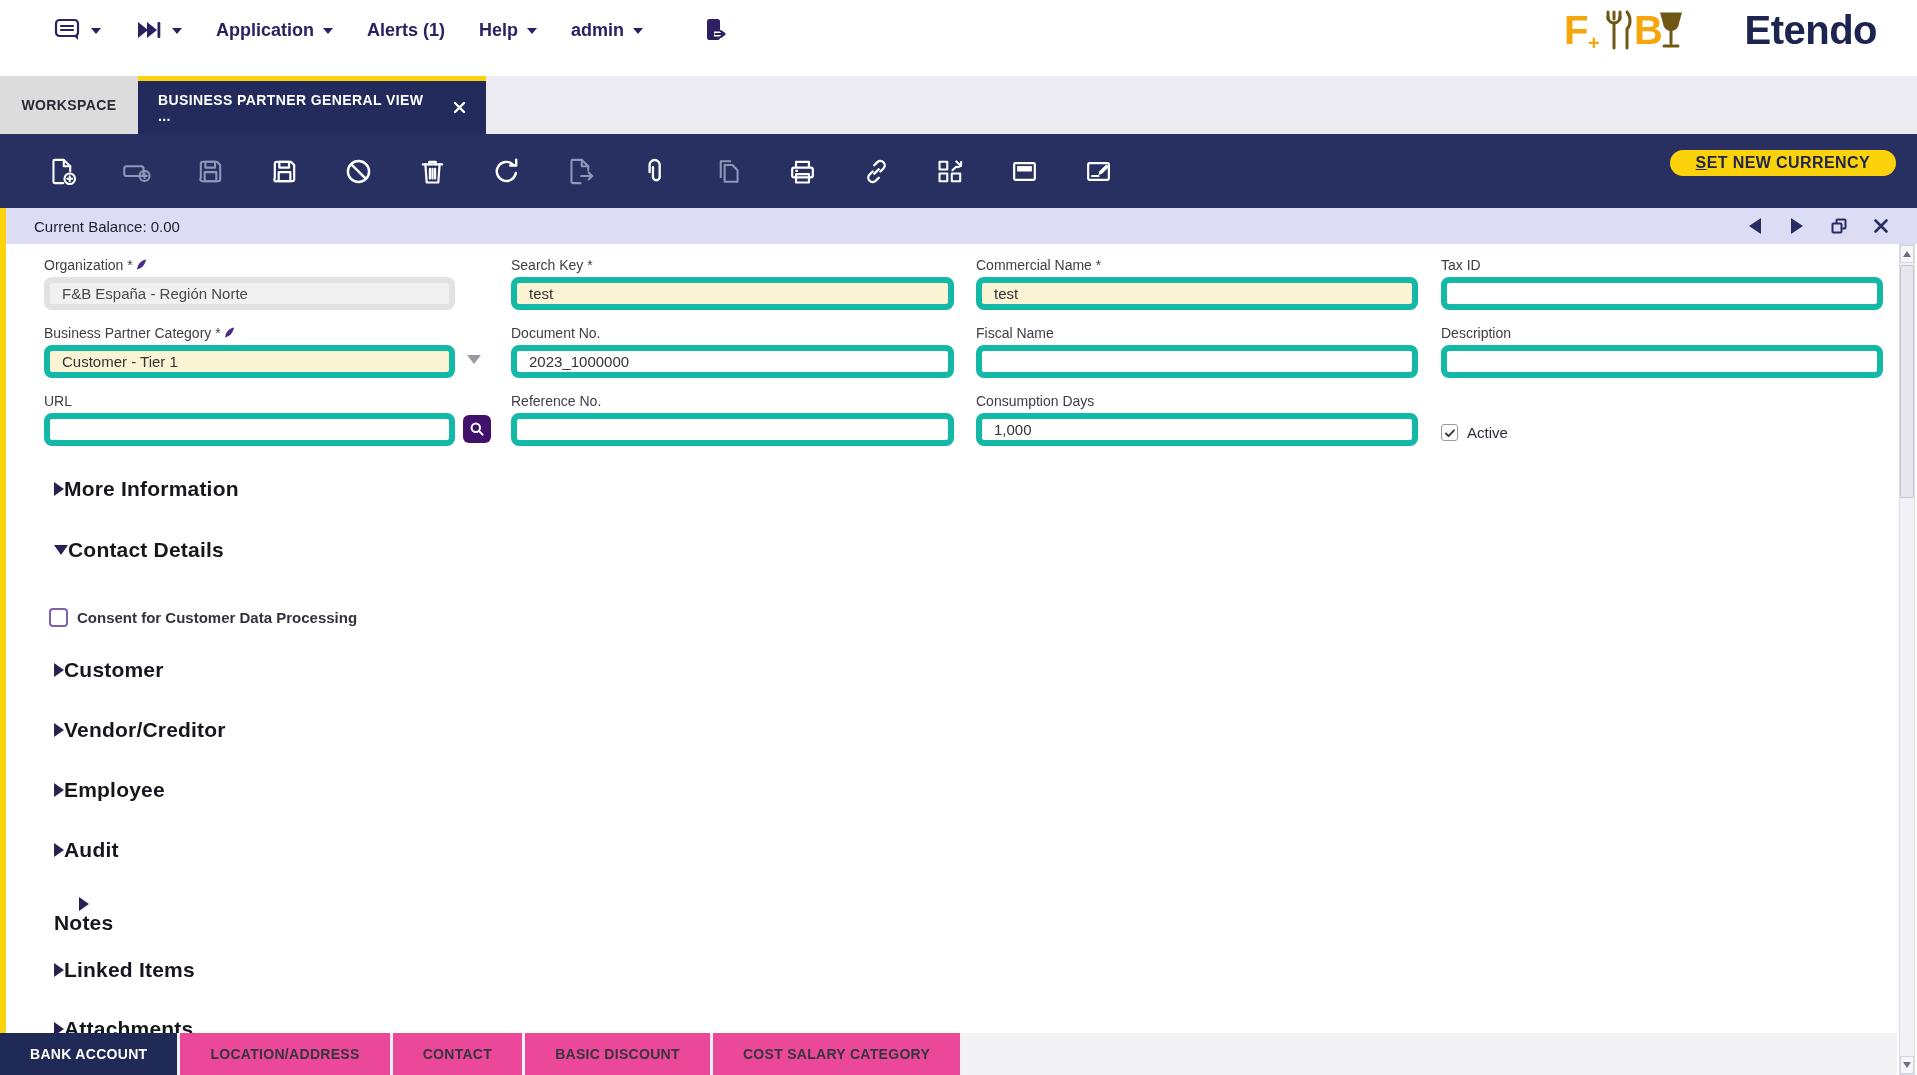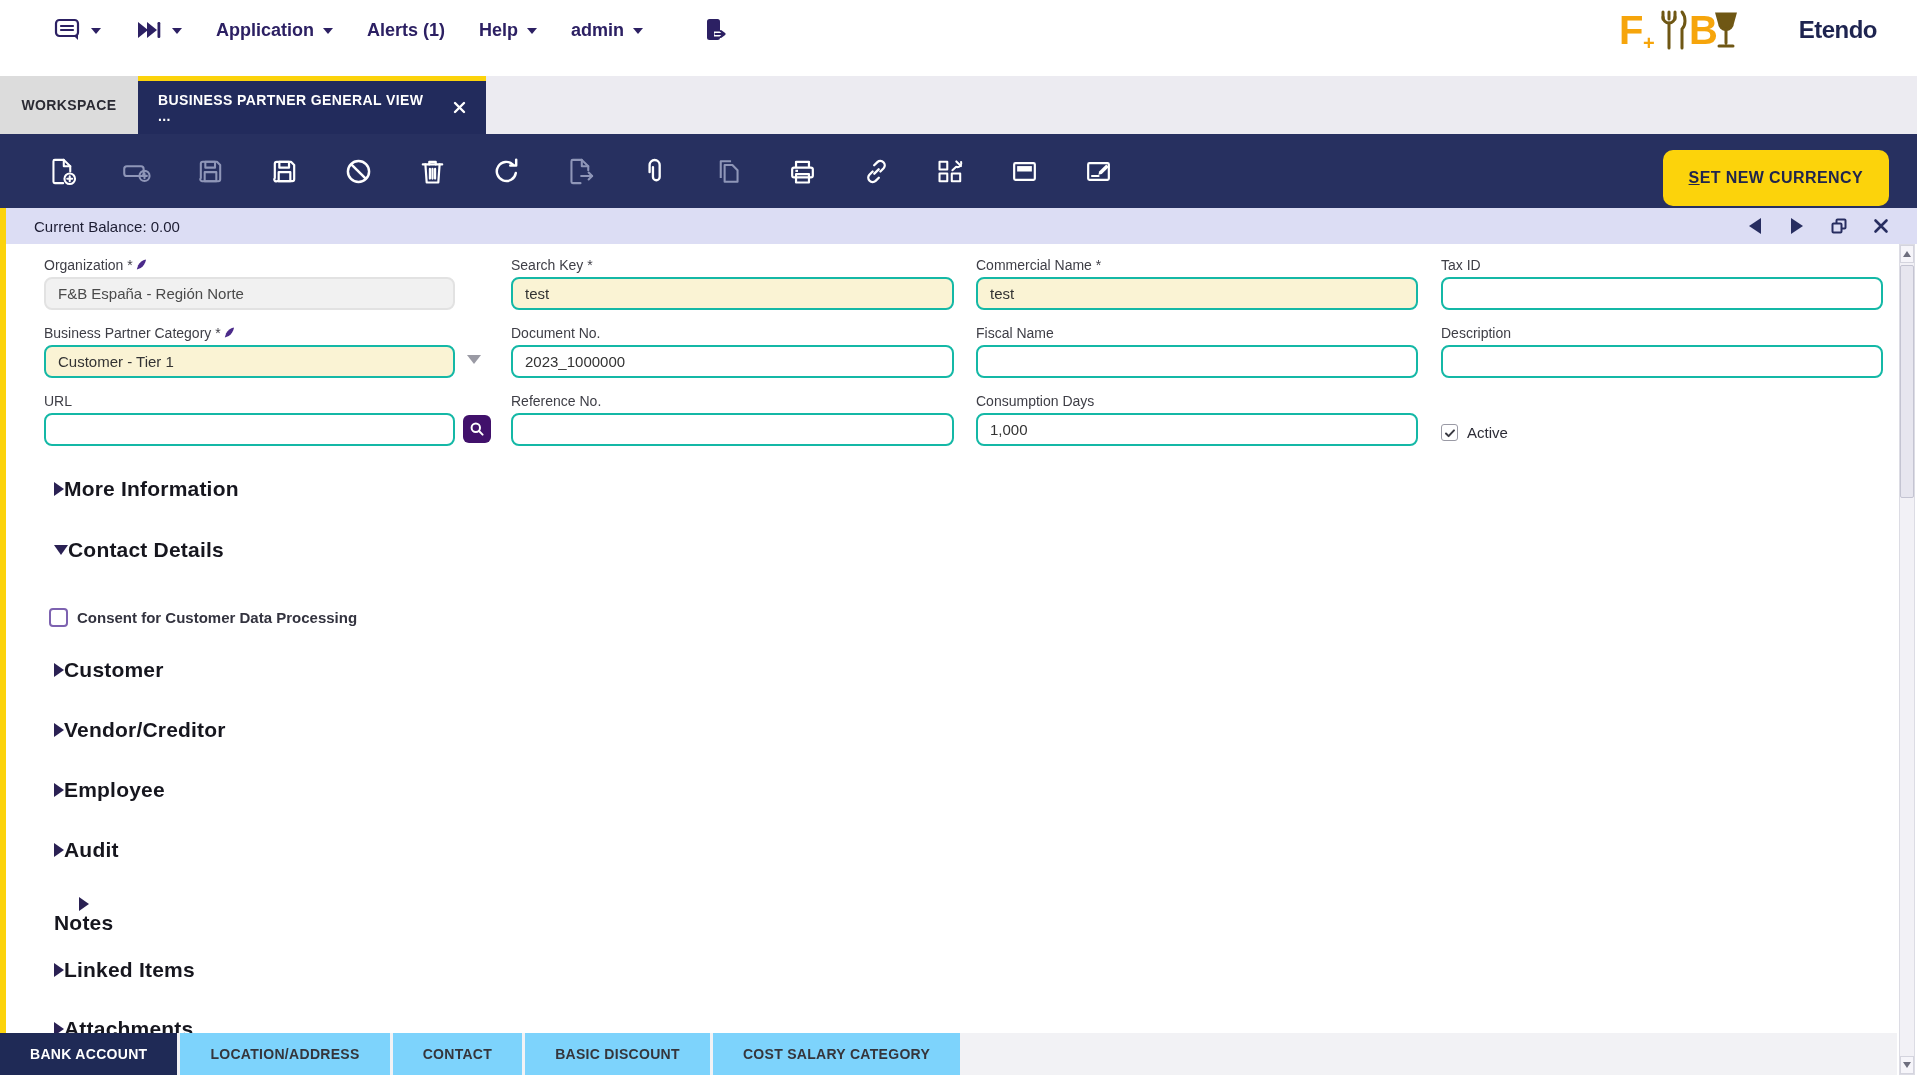--- a/index.html
+++ b/index.html
@@ -8,60 +8,60 @@
 
   
   .menubar { position:absolute; top:0; left:0; width:1917px; height:60px; background:#ffffff;
              display:flex; align-items:center; justify-content:space-between; padding:0 40px 0 44px; }
   .mb-left { display:flex; align-items:center; gap:14px; color:#2c2063; }
   .mb-btn { display:flex; align-items:center; gap:9px; background:none; border:none; cursor:pointer;
             color:#2c2063; font-family:inherit; font-size:18px; font-weight:600; padding:6px 10px; }
   .caret { width:0; height:0; border-left:5px solid transparent; border-right:5px solid transparent;
            border-top:6px solid #2c2063; display:inline-block; transform:translateY(1px); }
   .mb-right { display:flex; align-items:center; gap:58px; }
-  .etendo-logo { font-size:24px; font-weight:800; color:#1e2450; letter-spacing:-0.5px; }
+  .etendo-logo { font-size:40px; font-weight:800; color:#1e2450; letter-spacing:-0.5px; }
 
   
   .tabbar { position:absolute; top:76px; left:0; width:1917px; height:58px; background:#ecebf1; display:flex; }
   .wtab { display:flex; align-items:center; justify-content:center; height:58px; cursor:pointer; }
   .wtab.workspace { width:138px; background:#dcdcdc; color:#2a2a33; font-size:14px; font-weight:700; letter-spacing:0.4px; }
   .wtab.active { width:348px; background:#222b5c; color:#ffffff; font-size:14px; font-weight:700; letter-spacing:0.4px;
                  border-top:5px solid #fcd30b; justify-content:flex-start; padding:0 20px; }
   .tab-close { margin-left:18px; display:inline-flex; cursor:pointer; }
 
   
   .toolbar { position:absolute; top:134px; left:0; width:1917px; height:74px; background:#273060;
              display:flex; align-items:center; padding-left:40px; gap:30px; }
   .tbtn { width:44px; height:44px; background:none; border:none; color:#ffffff; cursor:pointer;
           display:flex; align-items:center; justify-content:center; flex:0 0 auto; }
   .tbtn.dim { color:#8f96b8; }
   .tbtn svg { width:31px; height:31px; }
-  .btn-currency { position:absolute; right:28px; top:16px; height:56px; padding:0 26px; background:#fcd30b;
-                  border:none; border-radius:10px; cursor:pointer; }
+  .btn-currency { position:absolute; right:21px; top:16px; height:26px; padding:0 26px; background:#fcd30b;
+                  border:none; border-radius:18px; cursor:pointer; }
   .btn-currency .lbl { display:block; color:#20254d; font-family:inherit; font-size:16px; font-weight:700; letter-spacing:0.4px; }
   .btn-currency .lbl::first-letter { text-decoration:underline; }
 
   
   .statusbar { position:absolute; top:208px; left:0; width:1917px; height:36px; background:#dcddf4;
                display:flex; align-items:center; justify-content:space-between; padding:0 26px 0 34px; }
   .sb-text { font-size:15px; color:#1d1d33; }
   .sb-controls { display:flex; align-items:center; gap:22px; }
   .sb-ctl { background:none; border:none; cursor:pointer; display:flex; align-items:center; justify-content:center;
             width:20px; height:20px; padding:0; }
   .tri-left  { width:0;height:0;border-top:8px solid transparent;border-bottom:8px solid transparent;border-right:12px solid #272d60; }
   .tri-right-sb { width:0;height:0;border-top:8px solid transparent;border-bottom:8px solid transparent;border-left:12px solid #272d60; }
 
   
   .yellow-strip { position:absolute; left:0; top:208px; width:6px; height:867px; background:#fcd30b; z-index:3; }
 
   
   .formarea { position:absolute; left:6px; top:244px; width:1892px; height:831px; background:#ffffff; }
   .fld { position:absolute; }
   .fld .flabel { display:flex; align-items:center; gap:1px; font-size:14px; color:#3e3e46; height:18px; margin-bottom:3px; }
-  .fld input { width:100%; height:33px; border:2px solid #14b8a6; border-radius:8px; padding:0 12px;
+  .fld input { width:100%; height:33px; border:6px solid #14b8a6; border-radius:8px; padding:0 12px;
                font-family:inherit; font-size:15px; color:#333; background:#fff; outline:none; }
   .fld input.hl { background:#faf3d4; }
   .fld input.ro { background:#f1f1f1; border-color:#e2e2e2; color:#4a4a4a; }
   .pen { display:inline-flex; }
   .dd-arrow { position:absolute; left:461px; top:111px; width:0; height:0; cursor:pointer;
               border-left:7px solid transparent; border-right:7px solid transparent; border-top:9px solid #9a9aa4; }
   .search-btn { position:absolute; left:457px; top:171px; width:28px; height:28px; background:#41116b; border:none;
                 border-radius:6px; cursor:pointer; display:flex; align-items:center; justify-content:center; }
   .checkrow { position:absolute; display:flex; align-items:center; gap:9px; cursor:pointer; }
   .cb { width:17px; height:17px; border:1.5px solid #9a9aa5; border-radius:3px; background:#fff;
@@ -84,21 +84,21 @@
             display:flex; align-items:center; justify-content:center; cursor:pointer; }
   .vs-up { top:0; }  .vs-down { bottom:0; }
   .vs-tri-up { width:0;height:0;border-left:4px solid transparent;border-right:4px solid transparent;border-bottom:6px solid #6e6e7e; }
   .vs-tri-down { width:0;height:0;border-left:4px solid transparent;border-right:4px solid transparent;border-top:6px solid #6e6e7e; }
   .vs-thumb { position:absolute; left:0; top:20px; width:14px; height:233px; background:#e7e6ef;
               border:1px solid #c4c4d2; border-radius:2px; cursor:grab; }
 
   
   .bottom-tabbar { position:absolute; left:0; top:1033px; width:1897px; height:42px; background:#f2f2f5;
                    display:flex; gap:3px; z-index:5; }
-  .btab { display:flex; align-items:center; justify-content:center; padding:0 30px; background:#7dd3fc;
+  .btab { display:flex; align-items:center; justify-content:center; padding:0 30px; background:#ec4899;
           color:#35353b; font-size:14px; font-weight:600; letter-spacing:0.3px; cursor:pointer; white-space:nowrap; }
   .btab.active { background:#1f2a56; color:#ffffff; font-weight:700; }
 </style>
 </head>
 <body>
 
 <div class="screen">
 
   <header class="menubar">
     <div class="mb-left">

